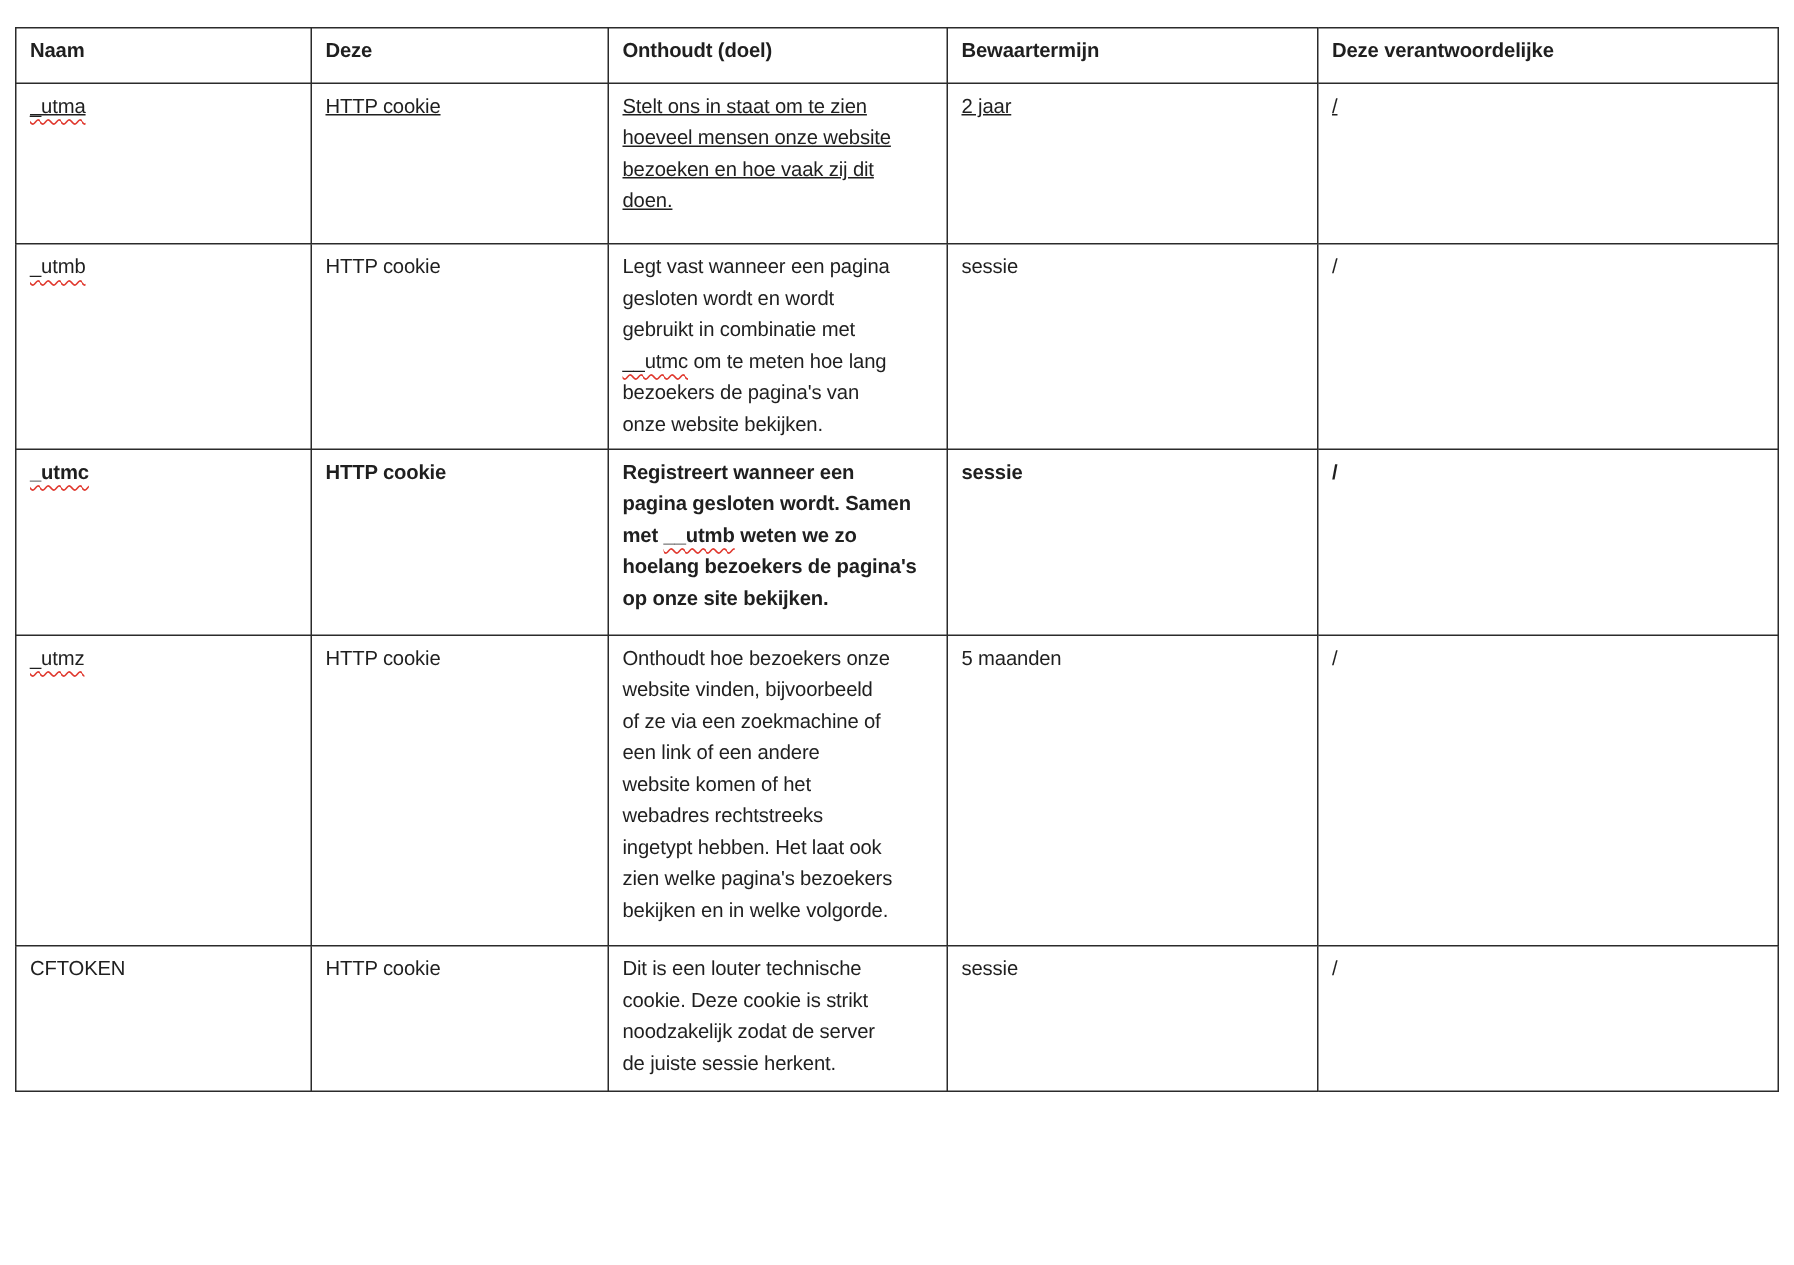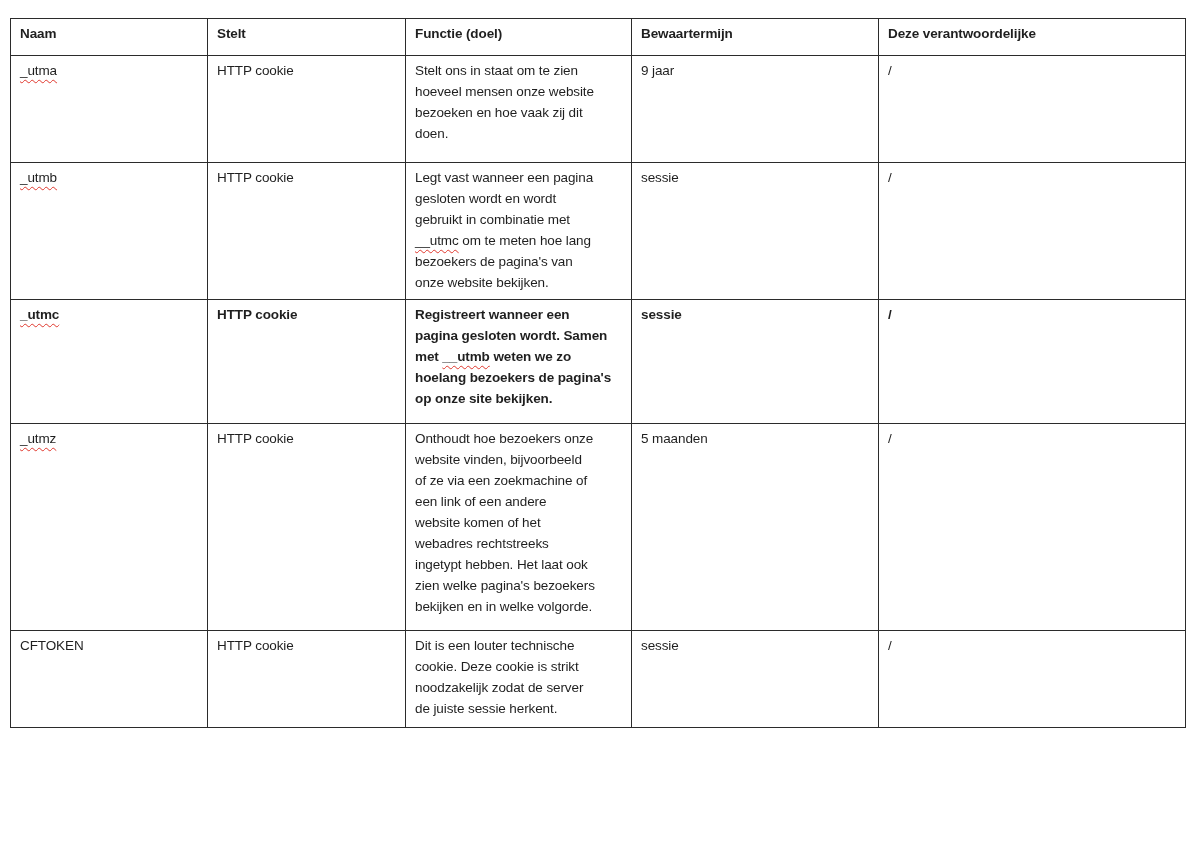--- a/index.html
+++ b/index.html
@@ -34,21 +34,21 @@
     white-space: pre-line;
     letter-spacing: -0.1px;
     overflow: hidden;
     margin-left: 24px;
   }
   .cookie-table th {
     font-weight: bold;
   }
   
   .cookie-table thead tr          { height: 37px; }
-  .cookie-table tbody tr:nth-child(1) { height: 107px; }
+  .cookie-table tbody tr:nth-child(1) { height: 107px; text-decoration: underline; }
   .cookie-table tbody tr:nth-child(2) { height: 137px; }
   .cookie-table tbody tr:nth-child(3) { height: 124px; font-weight: bold; }
   .cookie-table tbody tr:nth-child(4) { height: 207px; }
   .cookie-table tbody tr:nth-child(5) { height: 97px; }
   .cookie-table tbody tr:nth-child(6) { height: 103px; padding-left: 20px; }
 
   .misspell {
     text-decoration-line: underline;
     text-decoration-style: wavy;
     text-decoration-color: #e0382e;
@@ -64,35 +64,35 @@
     <colgroup>
       <col style="width:197px">
       <col style="width:198px">
       <col style="width:226px">
       <col style="width:247px">
       <col style="width:307px">
     </colgroup>
     <thead>
       <tr>
         <th>Naam</th>
-        <th>Stelt</th>
-        <th>Functie (doel)</th>
+        <th>Deze</th>
+        <th>Onthoudt (doel)</th>
         <th>Bewaartermijn</th>
         <th>Deze verantwoordelijke</th>
       </tr>
     </thead>
     <tbody>
       <tr>
         <td><span class="misspell">_utma</span></td>
         <td>HTTP cookie</td>
         <td>Stelt ons in staat om te zien
 hoeveel mensen onze website
 bezoeken en hoe vaak zij dit
 doen.</td>
-        <td>9 jaar</td>
+        <td>2 jaar</td>
         <td>/</td>
       </tr>
       <tr>
         <td><span class="misspell">_utmb</span></td>
         <td>HTTP cookie</td>
         <td>Legt vast wanneer een pagina
 gesloten wordt en wordt
 gebruikt in combinatie met
 <span class="misspell">__utmc</span> om te meten hoe lang
 bezoekers de pagina's van

